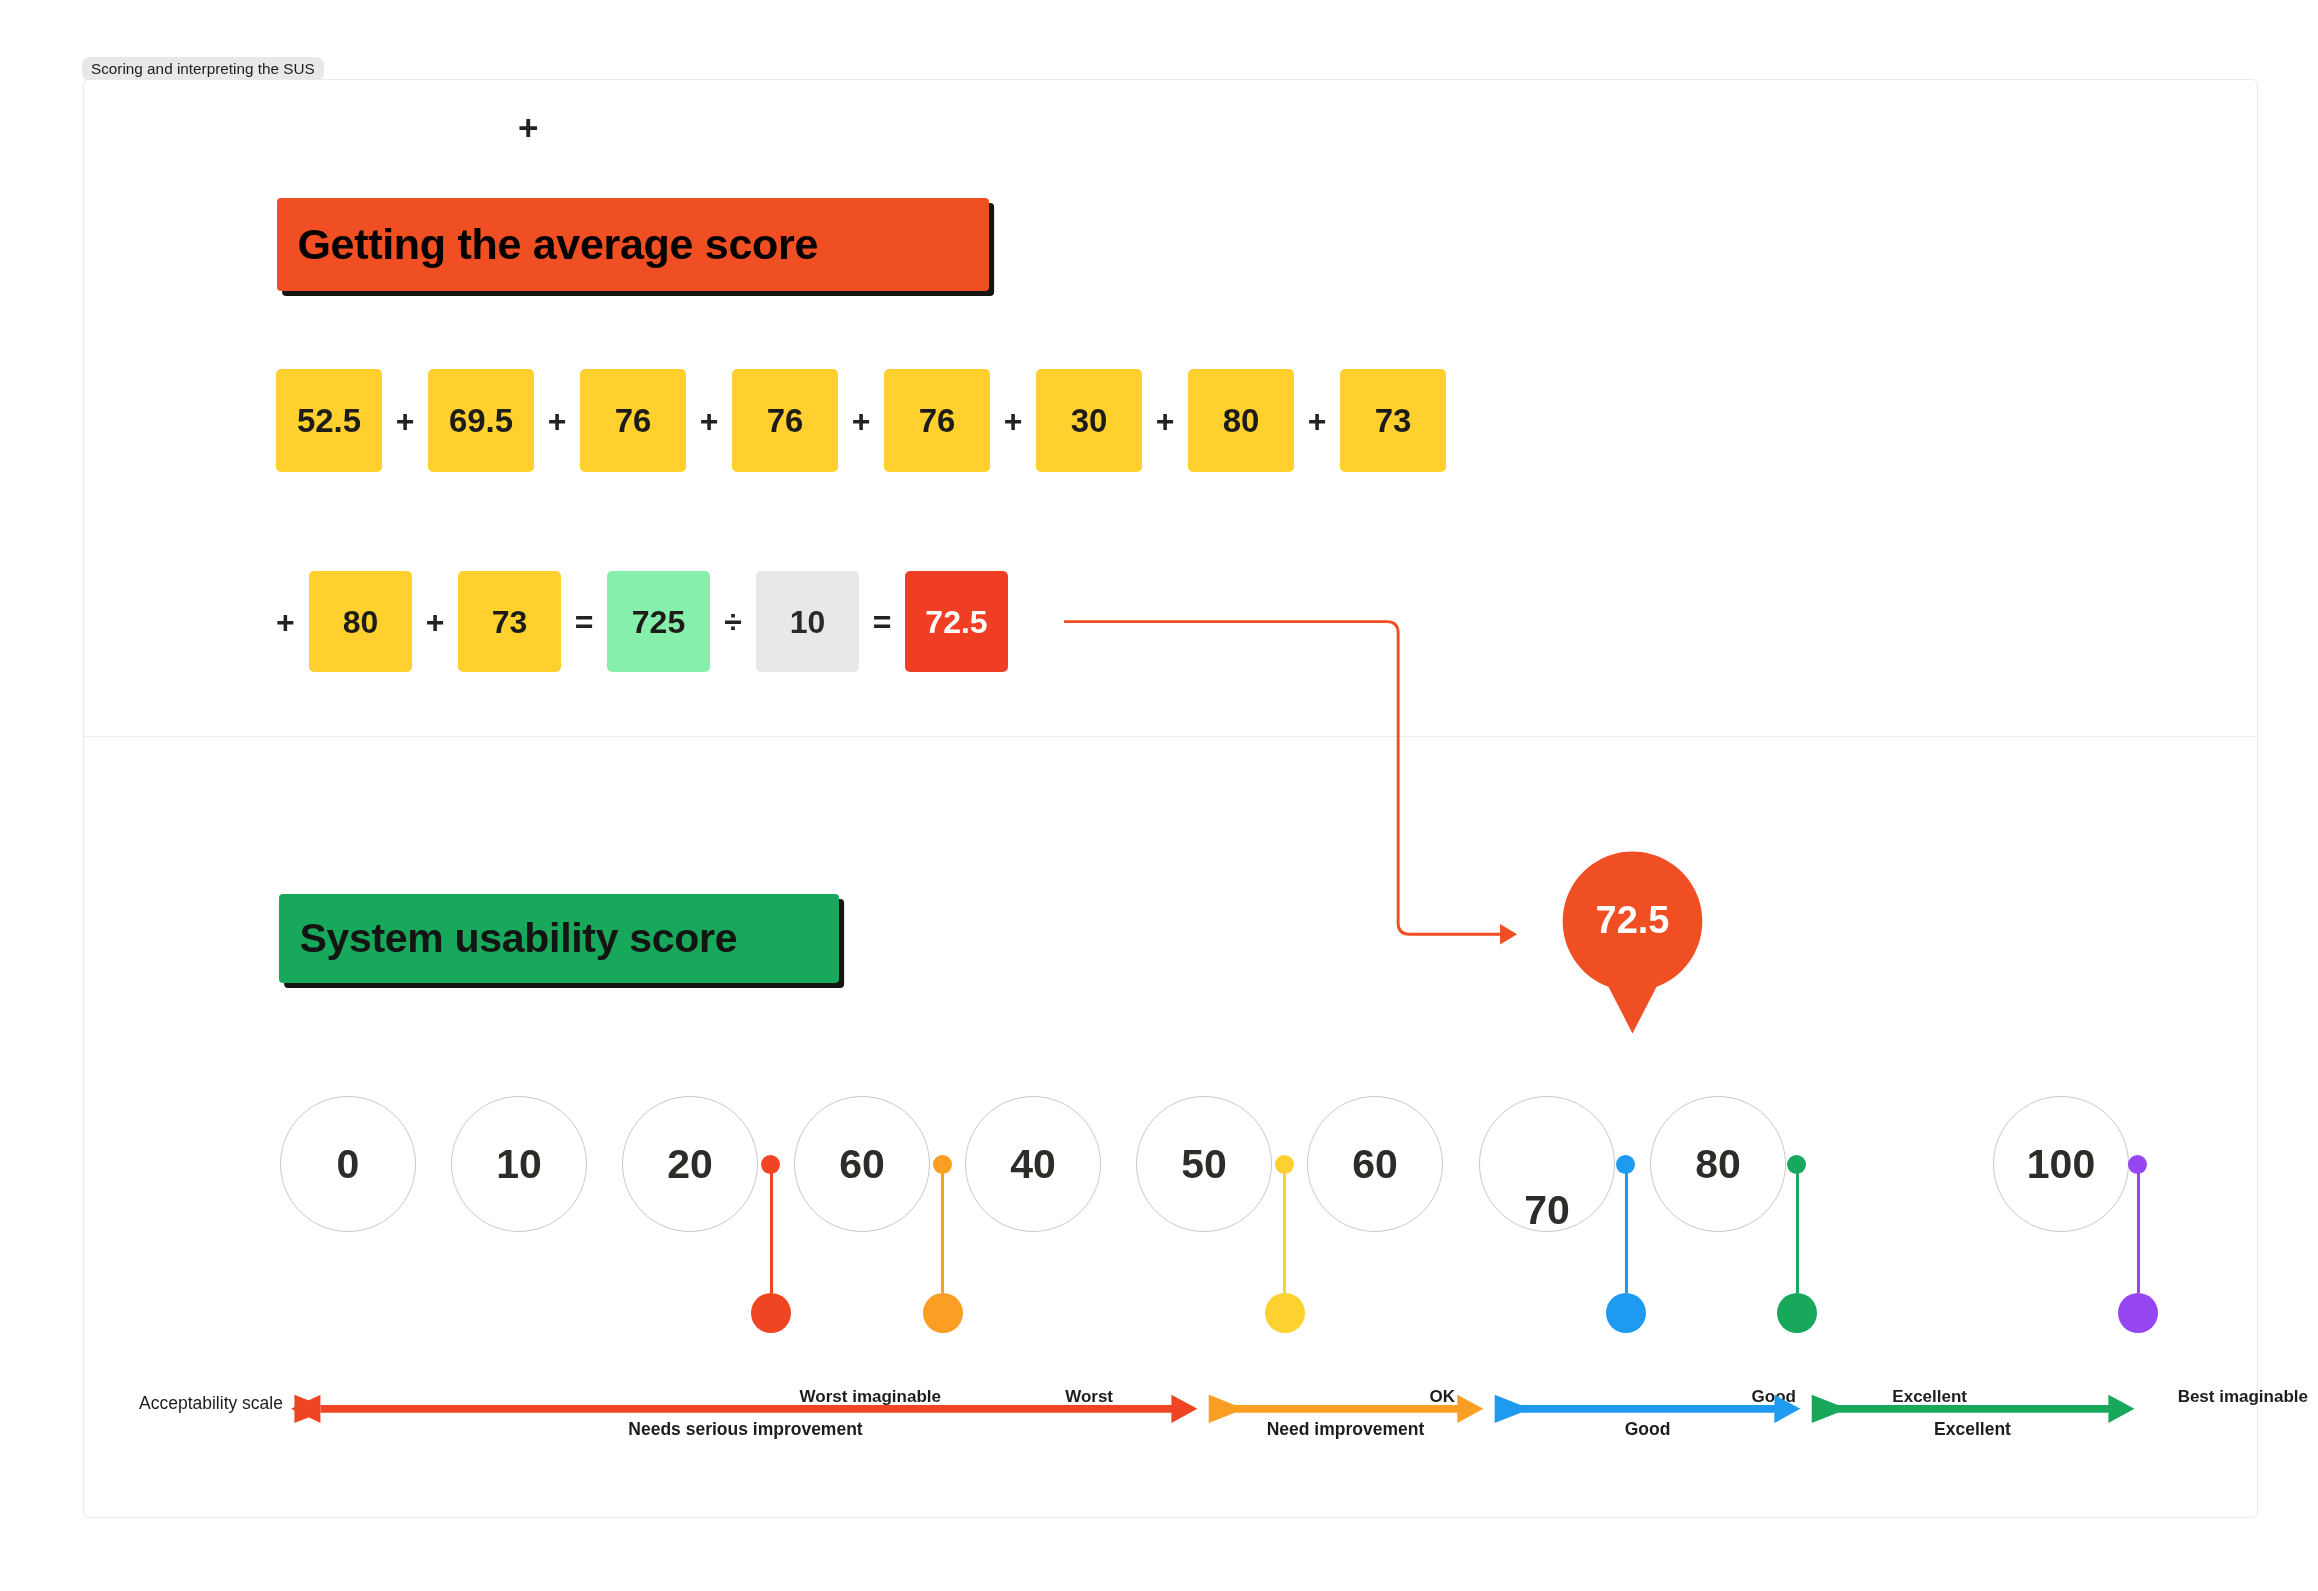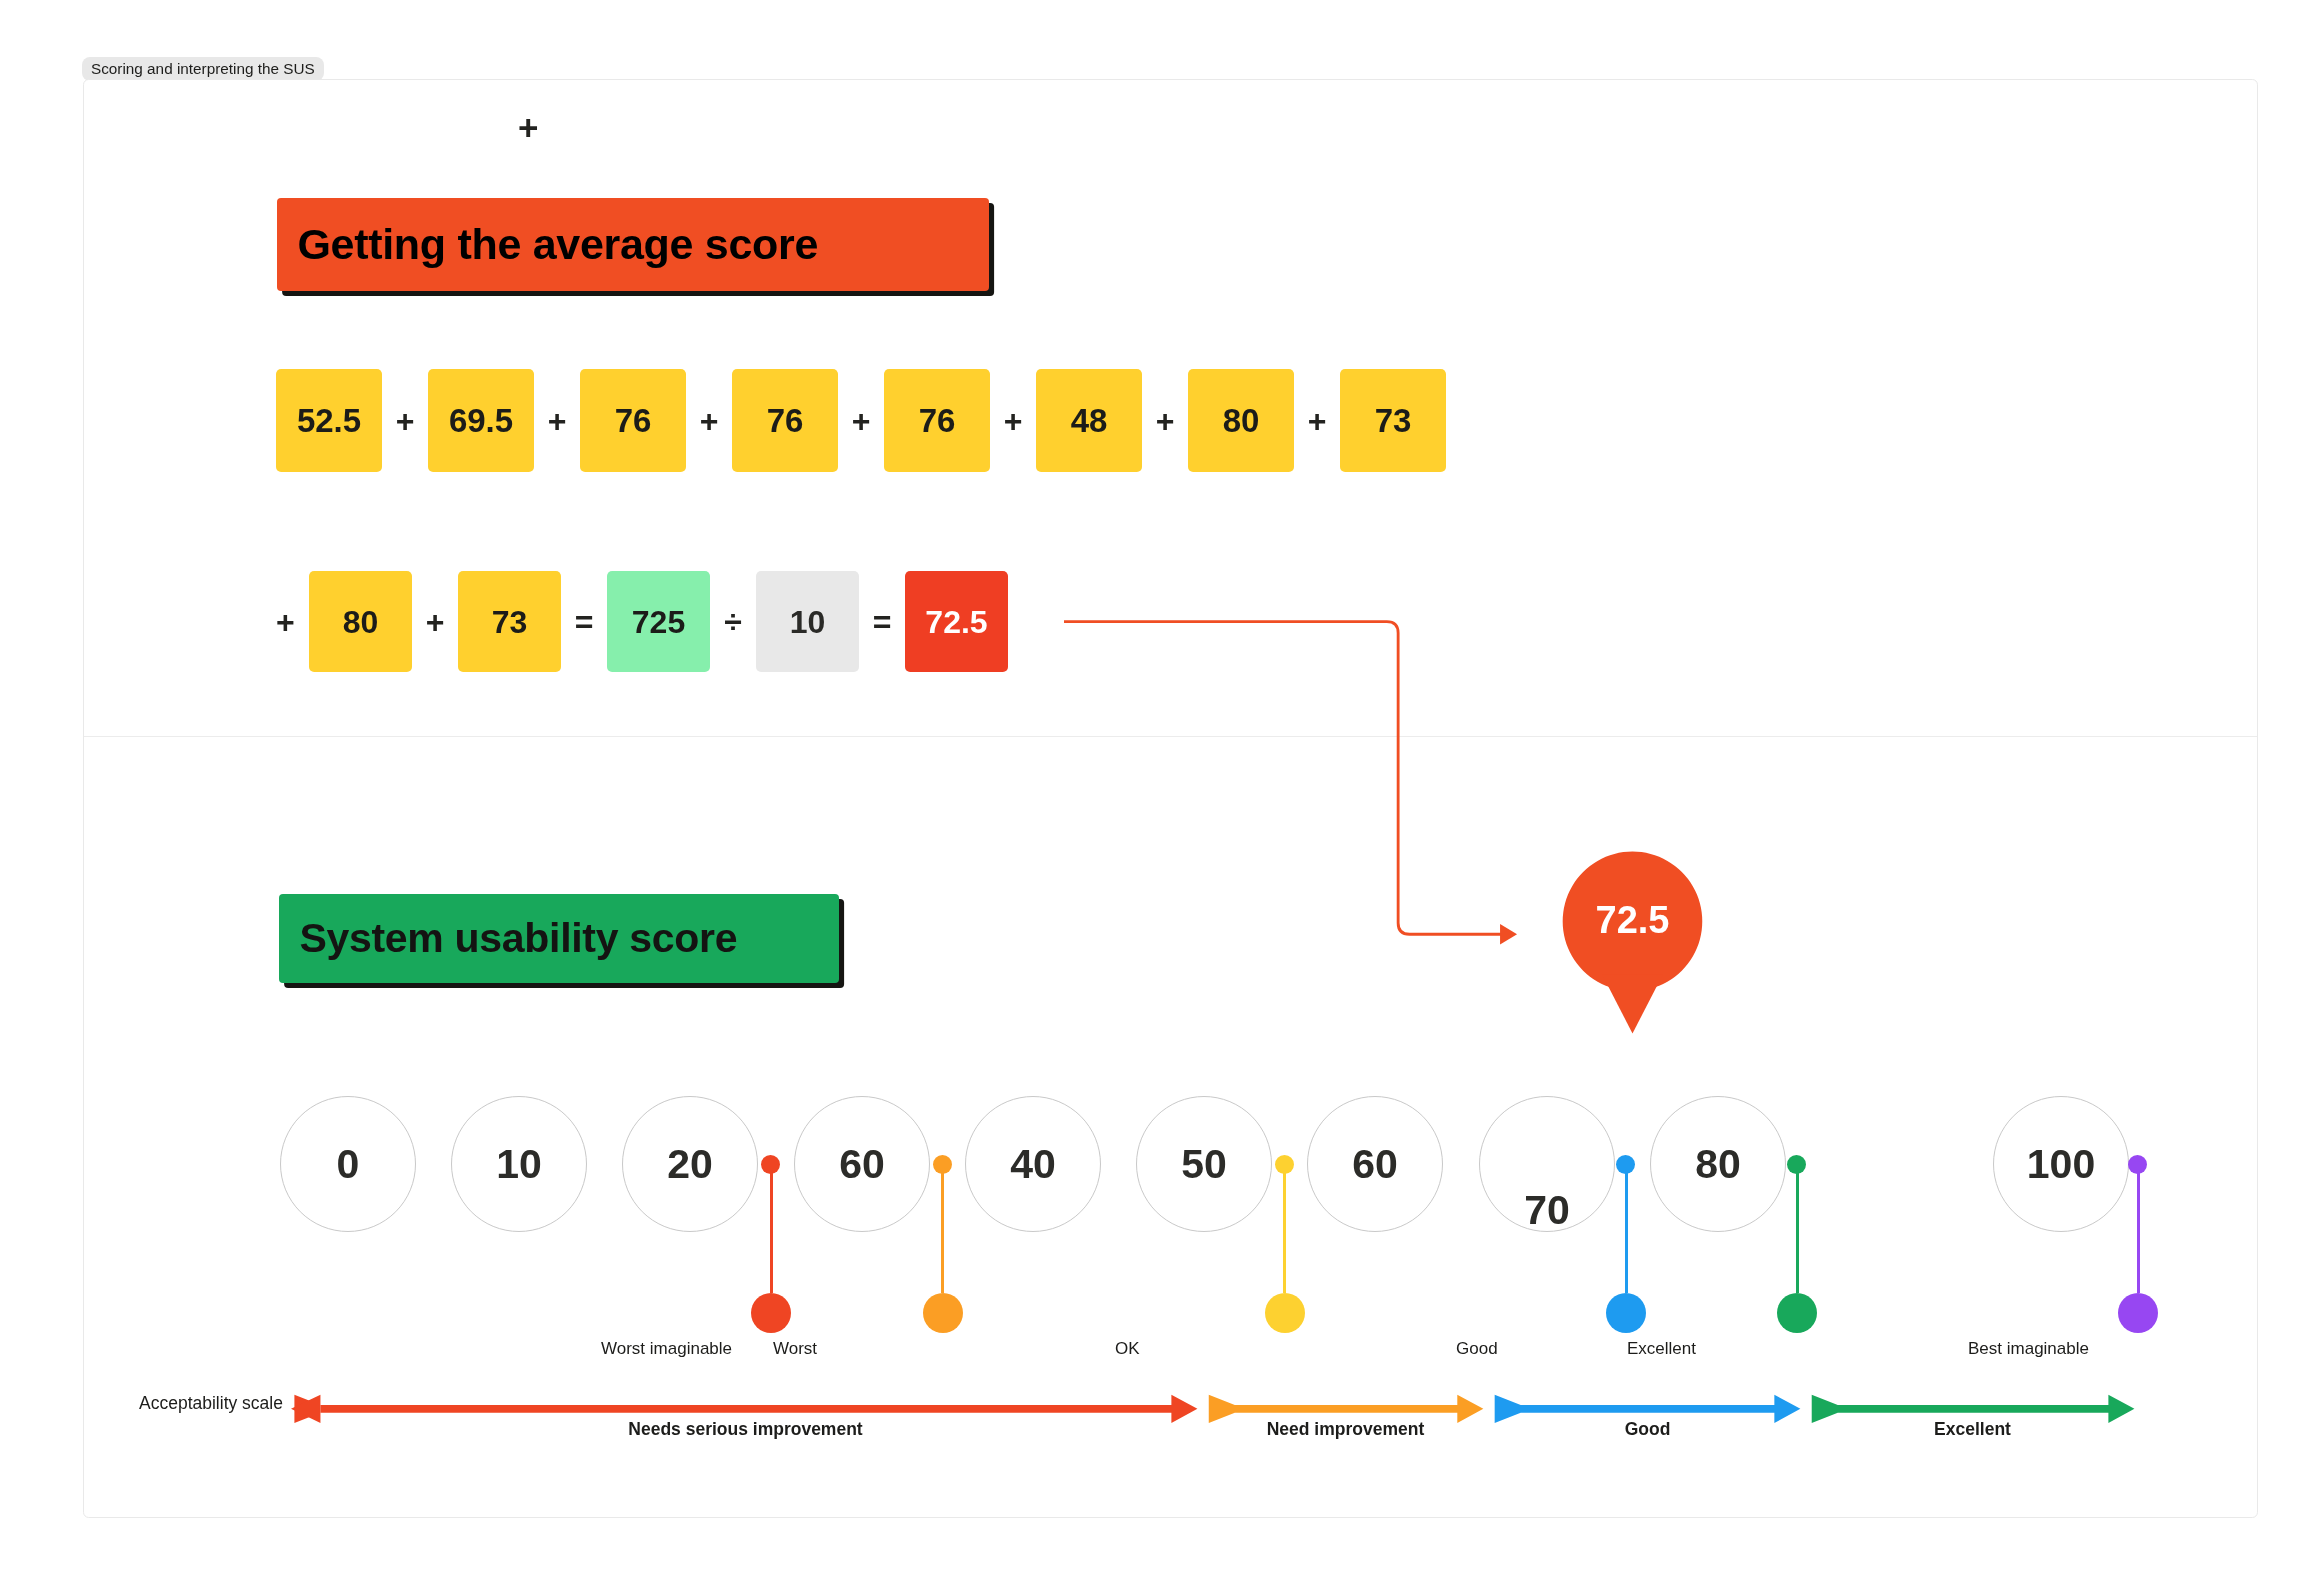--- a/index.html
+++ b/index.html
@@ -101,23 +101,23 @@
     border: 1.7px solid #c9c9c9; border-radius: 50%;
     display: flex; align-items: center; justify-content: center;
     font-size: 41px; font-weight: 700; color: #2c2c29; line-height: 1;
     background: #fff;
   }
 
   .mk-dot-small { position: absolute; width: 19px; height: 19px; border-radius: 50%; }
   .mk-stem      { position: absolute; width: 2.8px; }
   .mk-dot-big   { position: absolute; width: 40px; height: 40px; border-radius: 50%; }
   .mk-label {
-    position: absolute; text-align: left;
-    font-size: 17px; font-weight: 400; color: #1d1d1b;
-    white-space: nowrap; line-height: 1;
+    position: absolute; text-align: right;
+    font-size: 17px; font-weight: 700; color: #1d1d1b;
+    white-space: nowrap; line-height: 1; margin-top: 48px;
   }
 
   
   #accept-label {
     position: absolute; left: 139px; top: 1395px;
     font-size: 17.5px; color: #1d1d1b; white-space: nowrap; line-height: 1;
   }
   .seg-label {
     position: absolute; text-align: center;
     font-size: 17.5px; font-weight: 700; color: #1d1d1b;
@@ -144,21 +144,21 @@
   <div class="tile tile-yellow t1">52.5</div>
   <div class="op op-w">+</div>
   <div class="tile tile-yellow t1">69.5</div>
   <div class="op op-w">+</div>
   <div class="tile tile-yellow t1">76</div>
   <div class="op op-w">+</div>
   <div class="tile tile-yellow t1">76</div>
   <div class="op op-w">+</div>
   <div class="tile tile-yellow t1">76</div>
   <div class="op op-w">+</div>
-  <div class="tile tile-yellow t1">48</div>
+  <div class="tile tile-yellow t1">30</div>
   <div class="op op-w">+</div>
   <div class="tile tile-yellow t1">80</div>
   <div class="op op-w">+</div>
   <div class="tile tile-yellow t1">73</div>
 </div>
 
 <div class="eqrow" id="eq-row-2">
   <div class="op op-lead">+</div>
   <div class="tile tile-yellow t2">80</div>
   <div class="op op-w">+</div>

